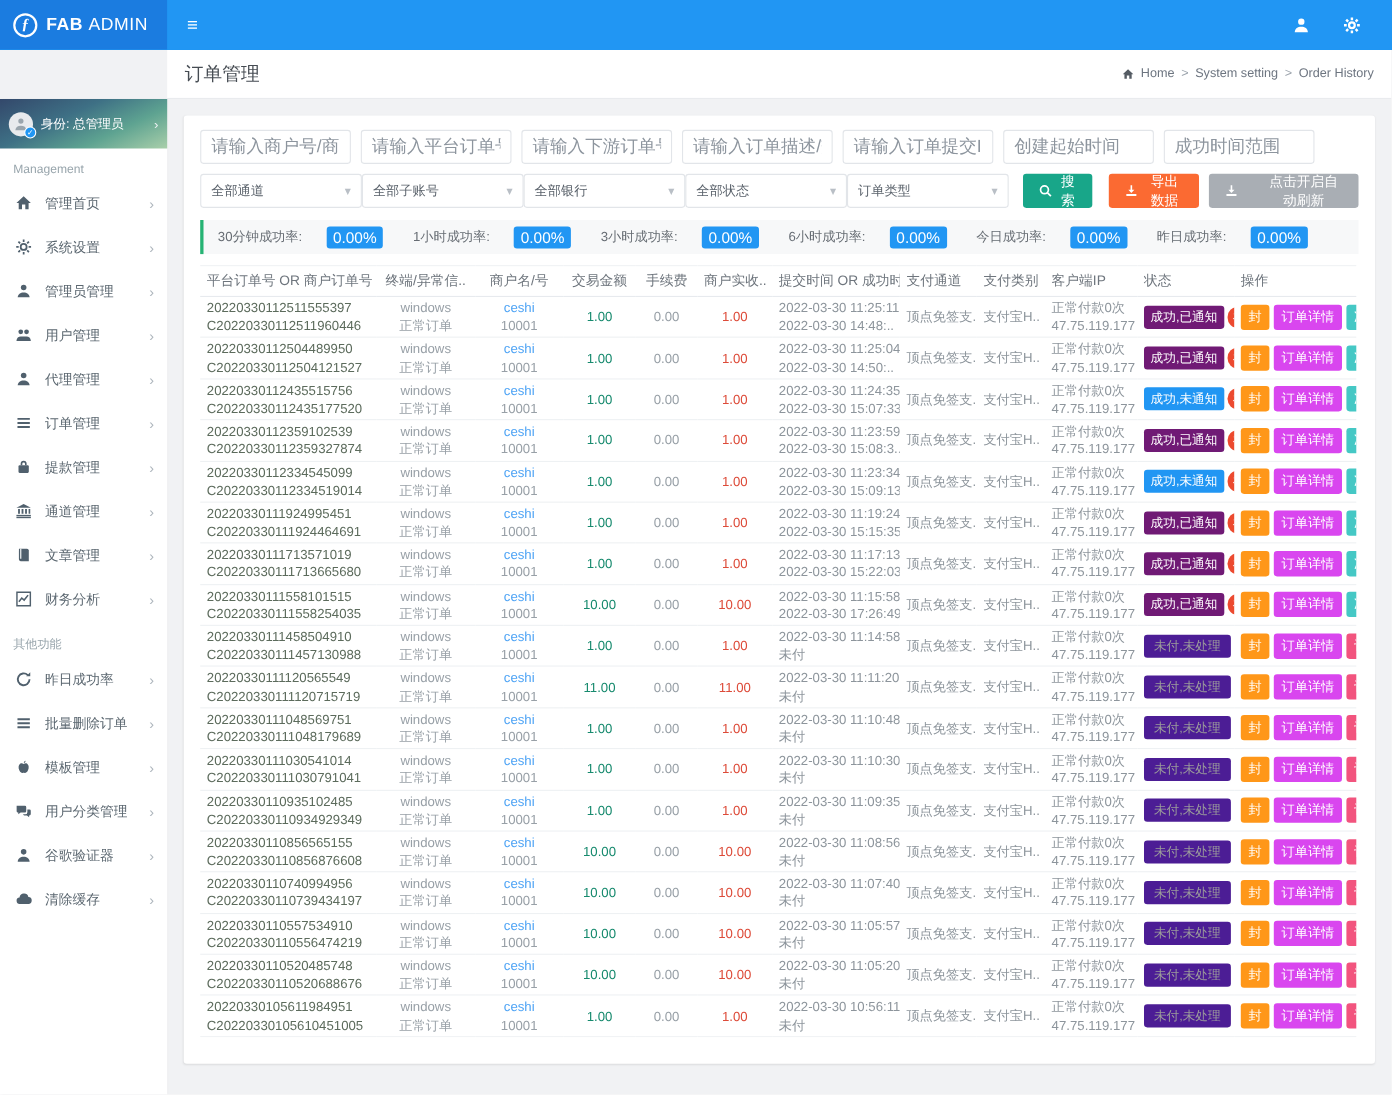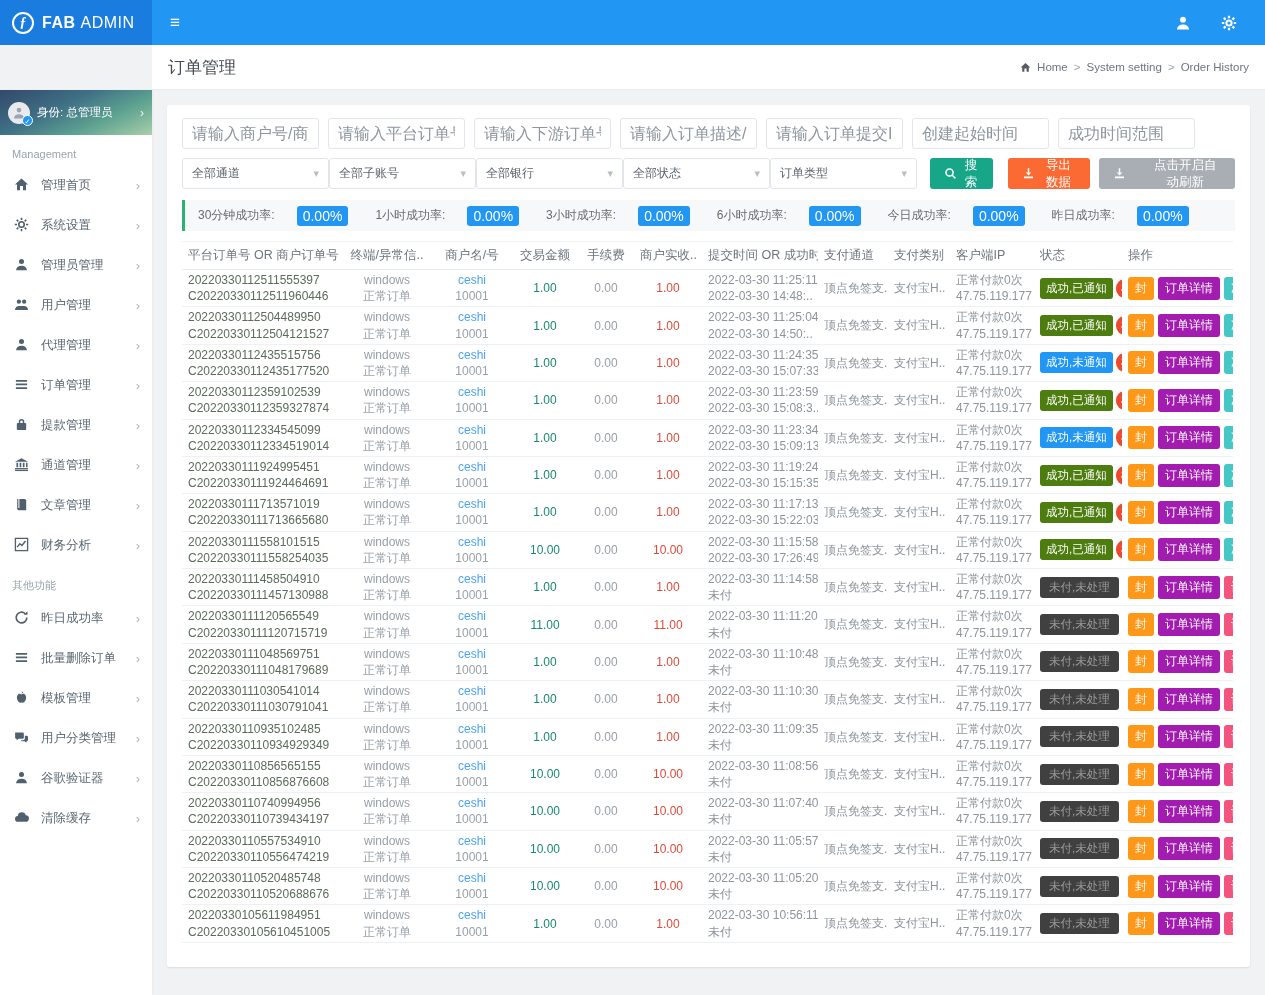--- a/index.html
+++ b/index.html
@@ -75,28 +75,28 @@
   th.cc, td.cc { text-align:center; }
   tbody td { height:34px; padding:2px 6px; border-bottom:1px solid #eef1f3; font-size:12px; vertical-align:middle; white-space:nowrap; overflow:hidden; }
   .ono { color:#5c6b5c; line-height:1.35; }
   .dim { color:#98a0a7; line-height:1.35; }
   .m-link { color:#4da3f5; cursor:pointer; line-height:1.35; }
   .amt { color:#178a6e; }
   .fee { color:#98a0a7; }
   .recv { color:#dd4b39; }
   .gray { color:#8d959c; line-height:1.35; }
   .status-badge { display:inline-block; border-radius:3px; padding:3px 6px; font-size:11.5px; }
-  .badge-green { background:#4d7c0f; color:#fff; }
+  .badge-green { background:#701a75; color:#fff; }
   .badge-blue  { background:#2196f3; color:#fff; }
-  .badge-gray  { background:#404040; color:#9b9b9b; padding:3px 9px; }
+  .badge-gray  { background:#4c1d95; color:#9b9b9b; padding:3px 9px; }
   .patch-badge { display:inline-block; background:#ec4a2f; color:#fff; border-radius:9px; padding:2px 5px; font-size:11px; margin-left:3px; }
   .acts { display:flex; gap:4px; align-items:center; }
   .abtn { height:23px; border:none; border-radius:3px; color:#fff; font-size:12px; padding:0 7px; cursor:pointer; font-family:inherit; flex-shrink:0; white-space:nowrap; }
   .act-seal  { background:#ff9719; }
-  .act-detail{ background:#a21caf; }
+  .act-detail{ background:#d946ef; }
   .act-teal  { background:#45c8c5; }
   .act-pink  { background:#f2547e; }
 </style>
 </head>
 <body>
 
 <div class="topbar">
   <div class="logo">
     <span class="logo-mark">ƒ</span>
     <span class="logo-text"><b>FAB</b>&nbsp;<span>ADMIN</span></span>

